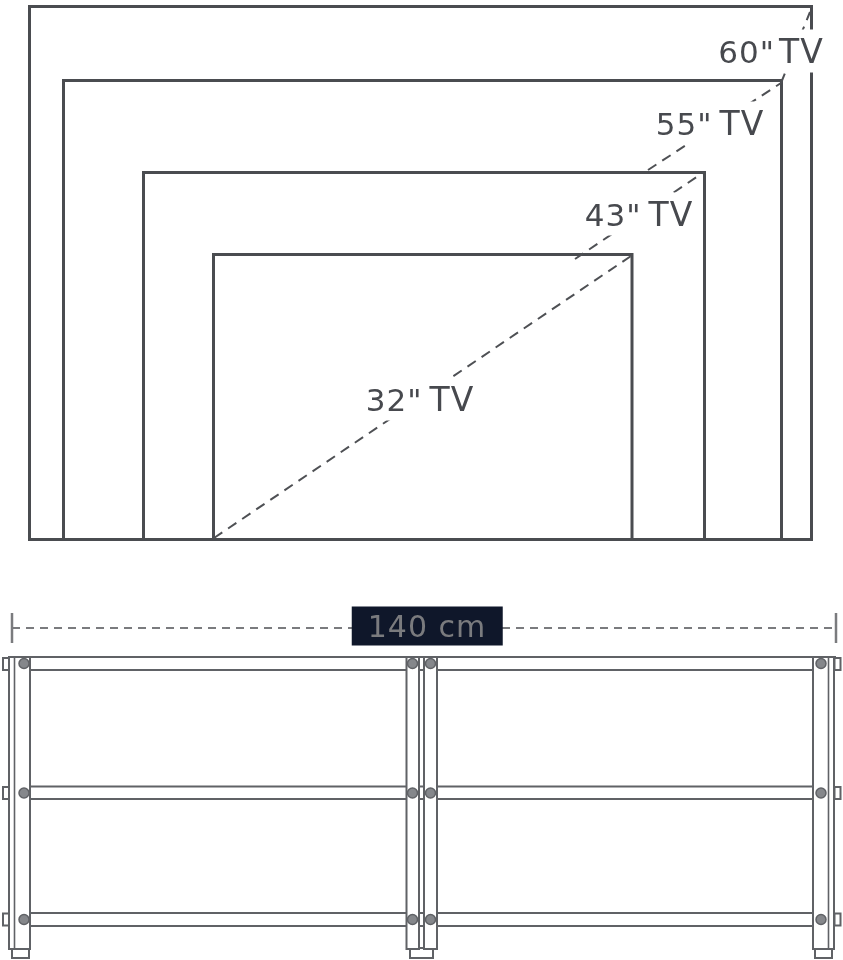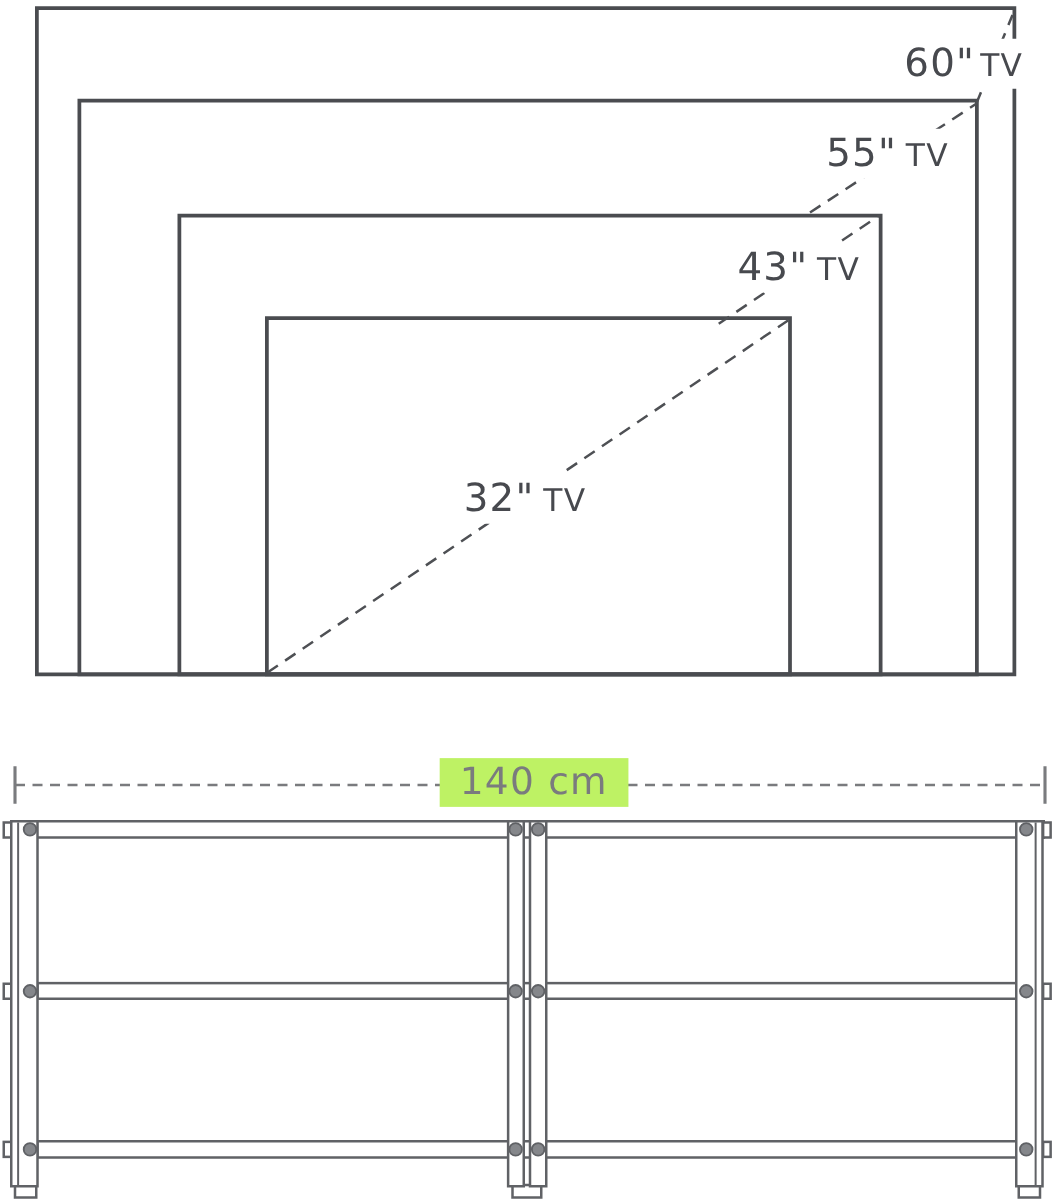--- a/index.html
+++ b/index.html
@@ -21,24 +21,24 @@
   .dimdash{fill:none;stroke:var(--dimension_text,#7a7b7e);stroke-width:2;stroke-dasharray:8 6;}
   .dimtick{stroke:var(--dimension_text,#7a7b7e);stroke-width:2.5;}
   
   .tvlabel{
     position:absolute;transform:translate(-50%,-50%);
     display:flex;align-items:baseline;gap:7px;
     background:#fff;padding:2px 3px;white-space:nowrap;
     color:var(--label_text,#47494e);
   }
   .tvlabel .num{font-size:31px;font-weight:500;letter-spacing:1px;}
-  .tvlabel .dev{font-size:25px;font-weight:500;letter-spacing:1px;}
+  .tvlabel .dev{font-size:33px;font-weight:500;letter-spacing:1px;}
   .dimlabel{
     position:absolute;transform:translate(-50%,-50%);
-    background:#bef264;padding:2px 16px;white-space:nowrap;
+    background:#0f172a;padding:2px 16px;white-space:nowrap;
     font-size:30px;letter-spacing:1px;
     color:var(--dimension_text,#7a7b7e);
   }
 </style>
 </head>
 <body>
 
 <div class="canvas" style="--outline: #4a4c50; --stand_line: #606266; --dash_line: #4e5054; --label_text: #47494e; --dimension_text: #7a7b7e; --screw_fill: #85878b; --background: #ffffff;">
 
   <svg width="843" height="960" viewBox="0 0 843 960">

